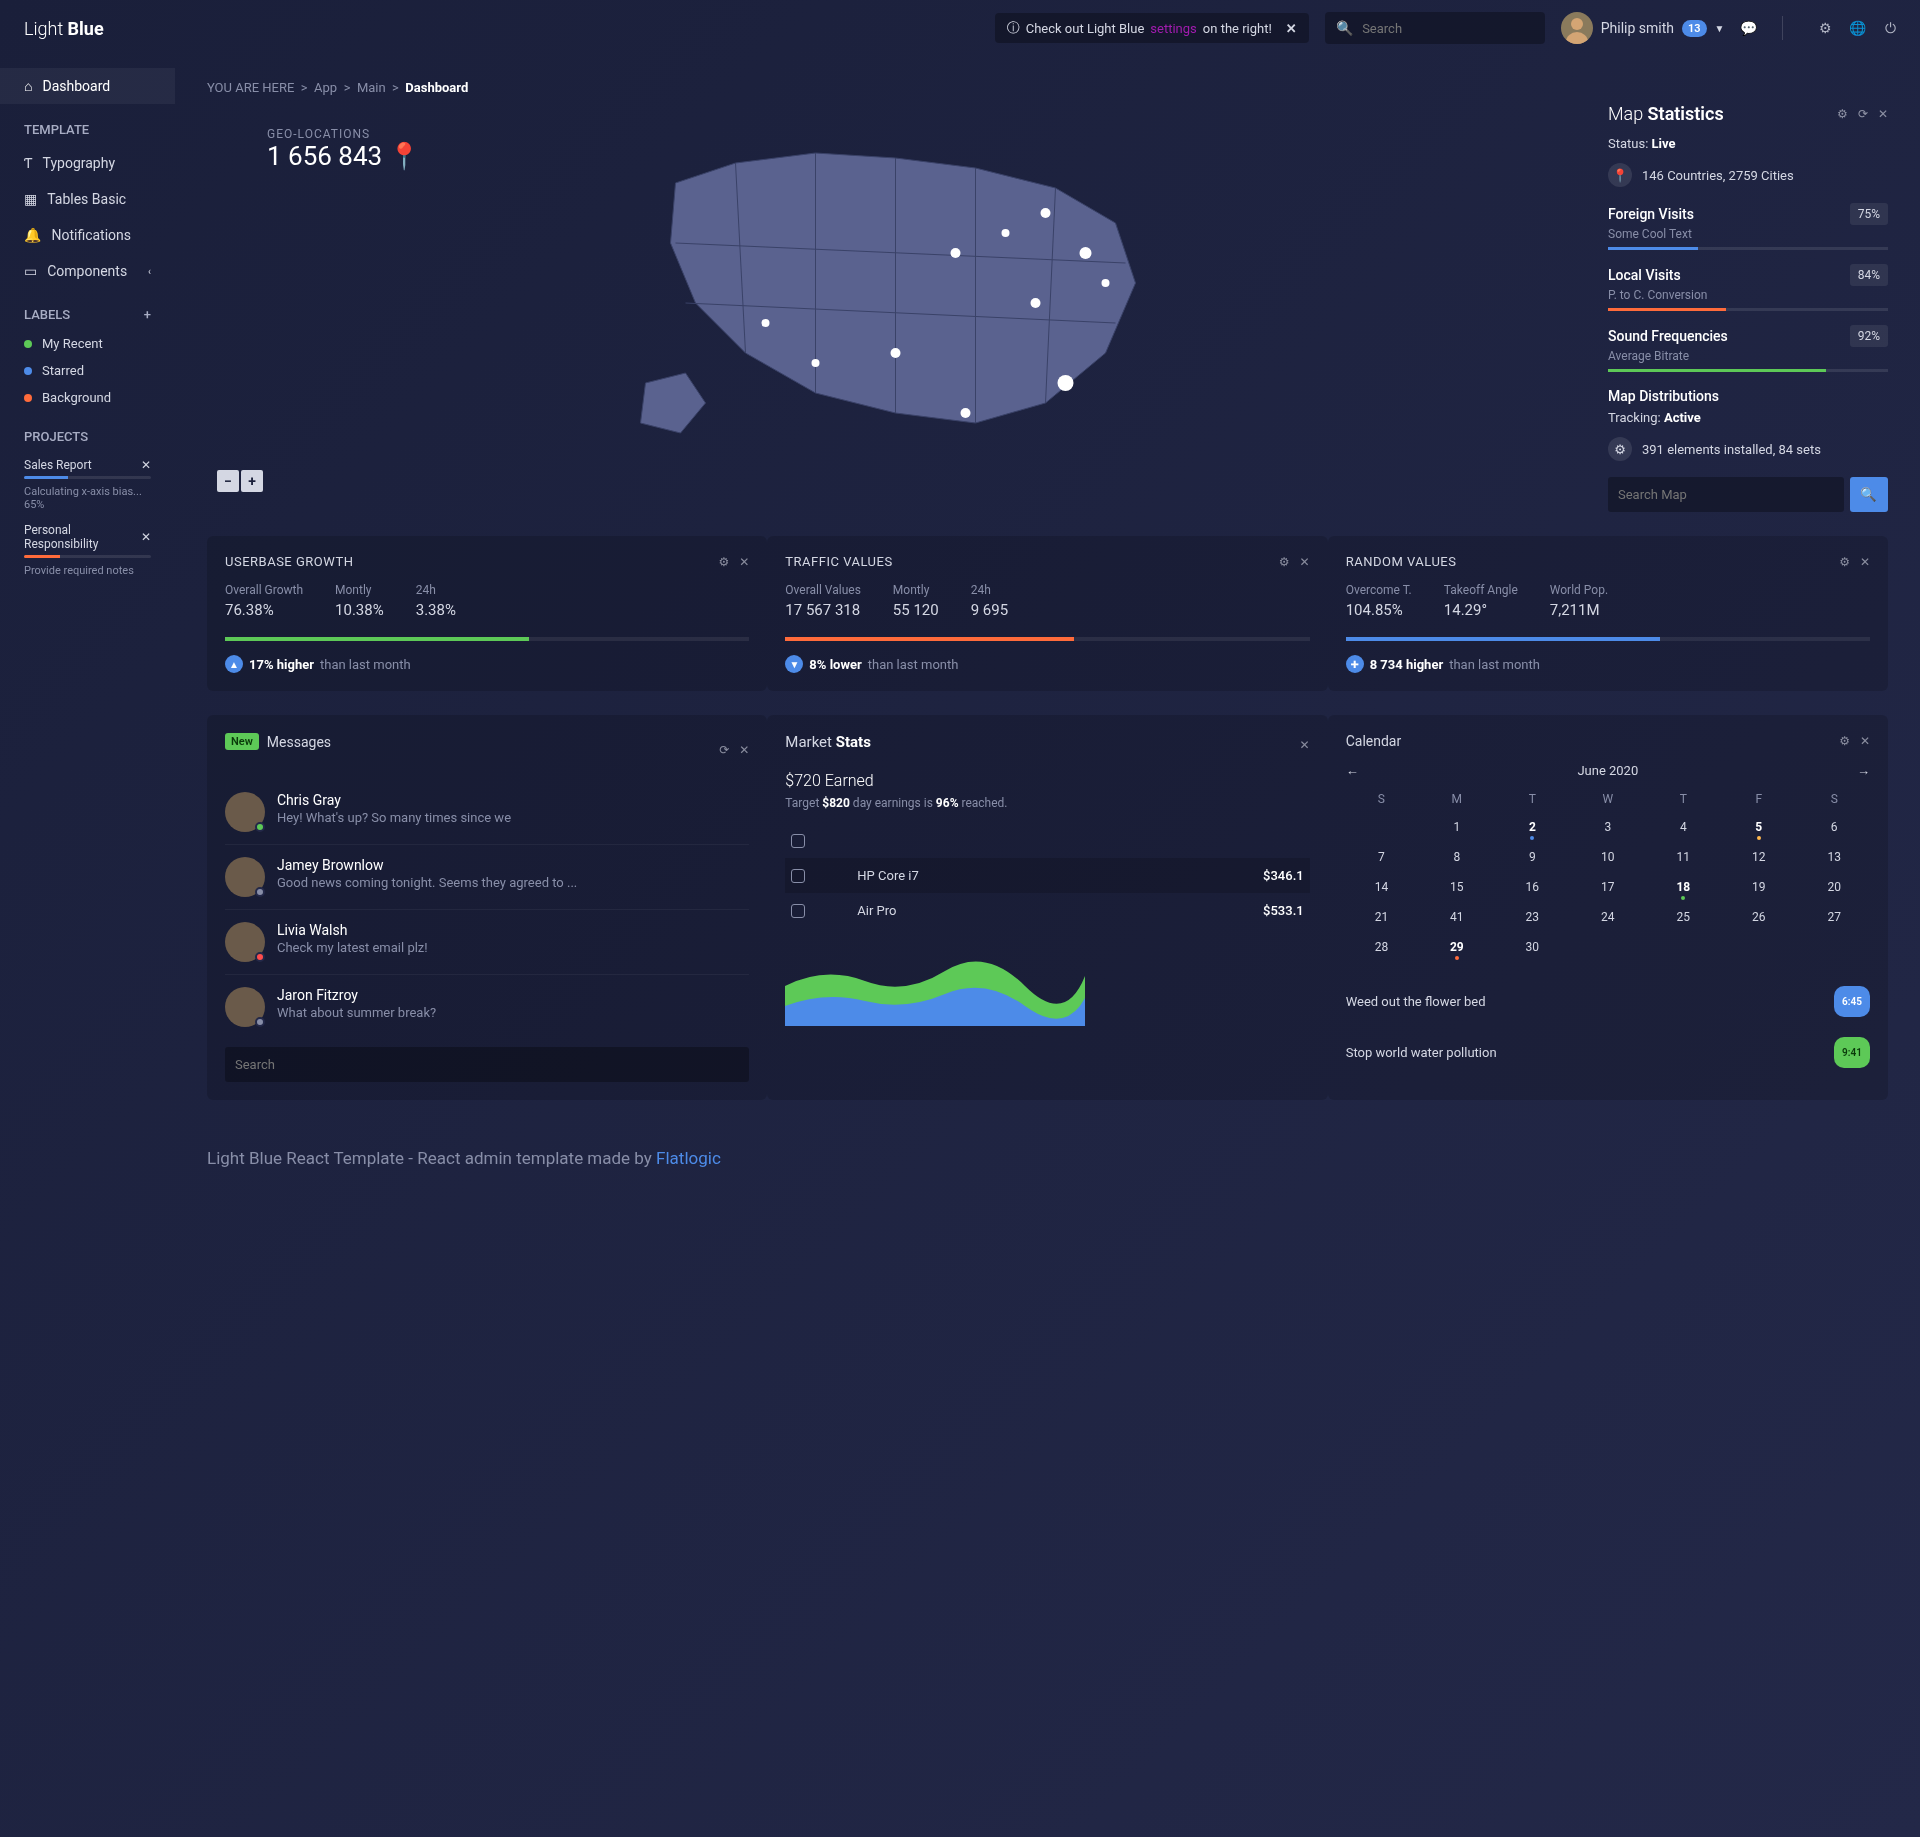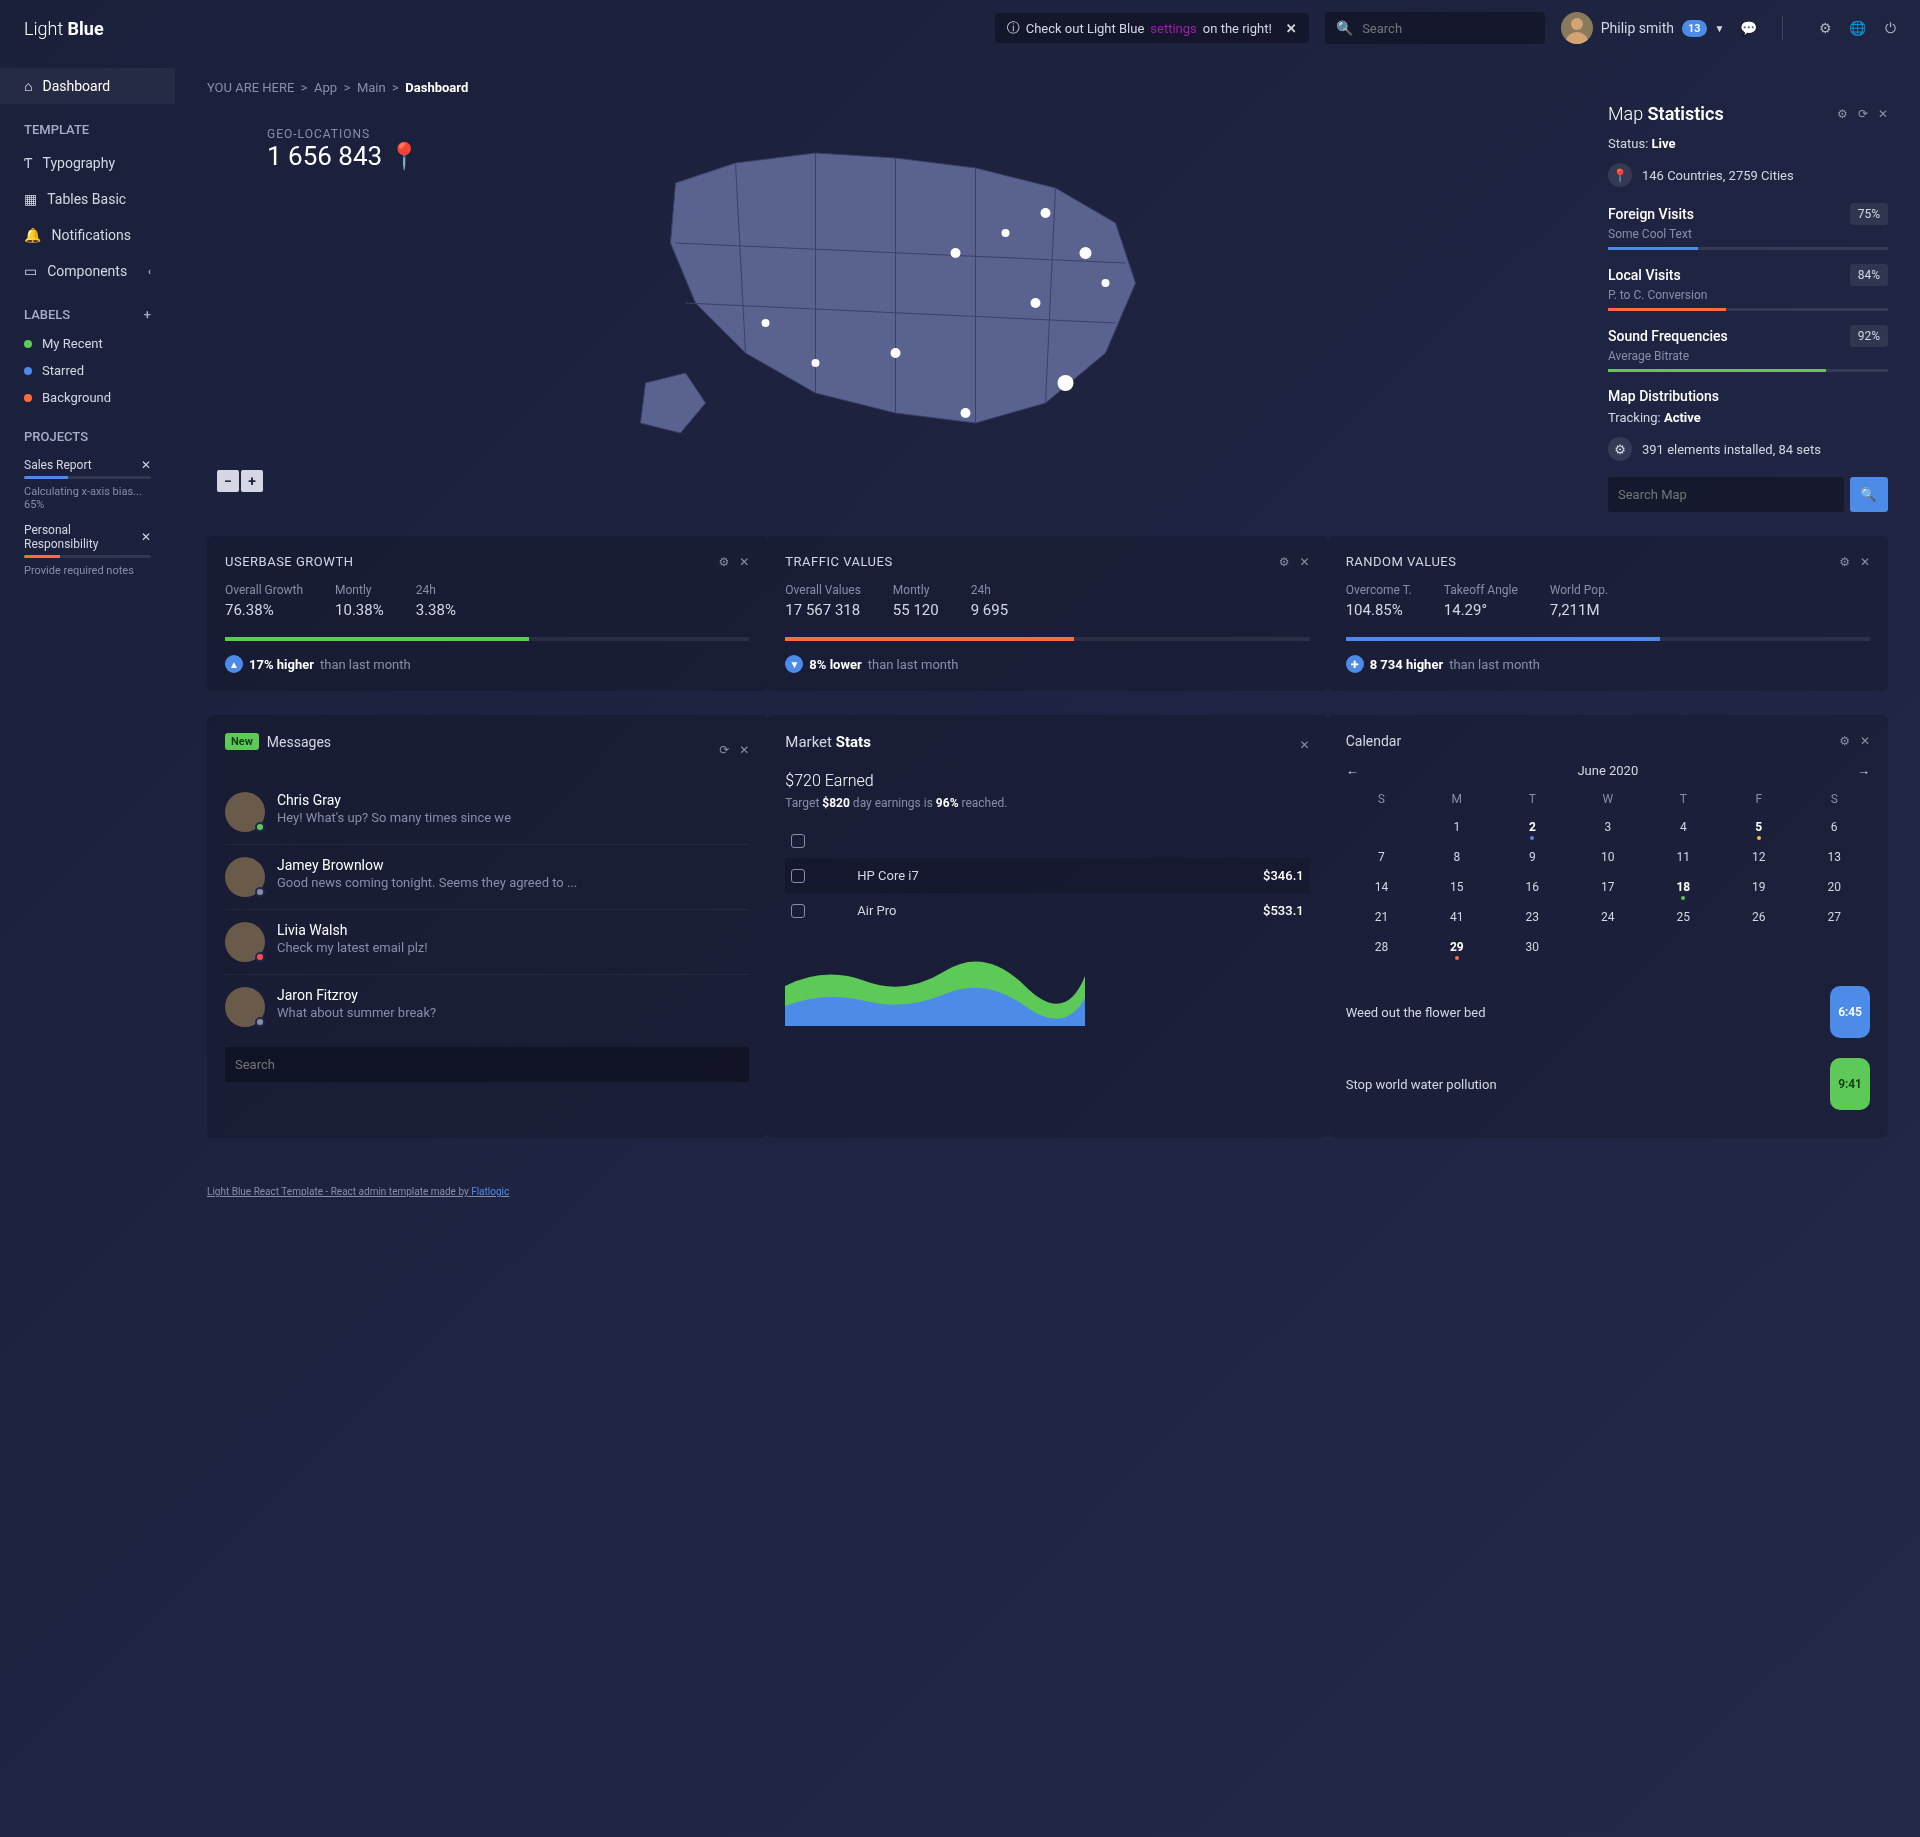--- a/index.html
+++ b/index.html
@@ -98,23 +98,23 @@
 .mk-name { flex:1; padding-left:40px; }
 .mk-price { color:#fff; font-weight:500; }
 .area-chart { height:90px; margin-top:8px; }
 .cal-nav { display:flex; justify-content:space-between; align-items:center; margin-bottom:10px; font-size:13px; }
 .cal-grid { display:grid; grid-template-columns:repeat(7,1fr); gap:4px; text-align:center; font-size:12px; }
 .cal-dow { color:#888ea8; padding:4px; }
 .cal-day { padding:6px 2px; cursor:pointer; position:relative; }
 .cal-day.bold { color:#fff; font-weight:700; }
 .cal-dot { width:4px; height:4px; border-radius:50%; position:absolute; bottom:0; left:50%; transform:translateX(-50%); }
 .event-row { display:flex; justify-content:space-between; align-items:center; padding:10px 0; font-size:13px; }
-.event-time { background:#4d8be8; color:#fff; font-size:12px; padding:19px 8px; border-radius:10px; font-weight:600; }
+.event-time { background:#4d8be8; color:#fff; font-size:10px; padding:10px 8px; border-radius:10px; font-weight:600; }
 .event-time.green { background:#5dc957; color:#0a3a0a; }
-.footer { padding:24px 0; font-size:10px; color:#888ea8;text-decoration:underline; }
+.footer { padding:24px 0; font-size:17px; color:#888ea8; }
 .footer a { color:#4d8be8; text-decoration:none; }
 </style>
 </head>
 <body>
 
 <div class="topbar">
   <div class="logo"><span>Light</span> <strong>Blue</strong></div>
   <div class="spacer"></div>
   <div class="alert-bar">
     <span>ⓘ</span>

